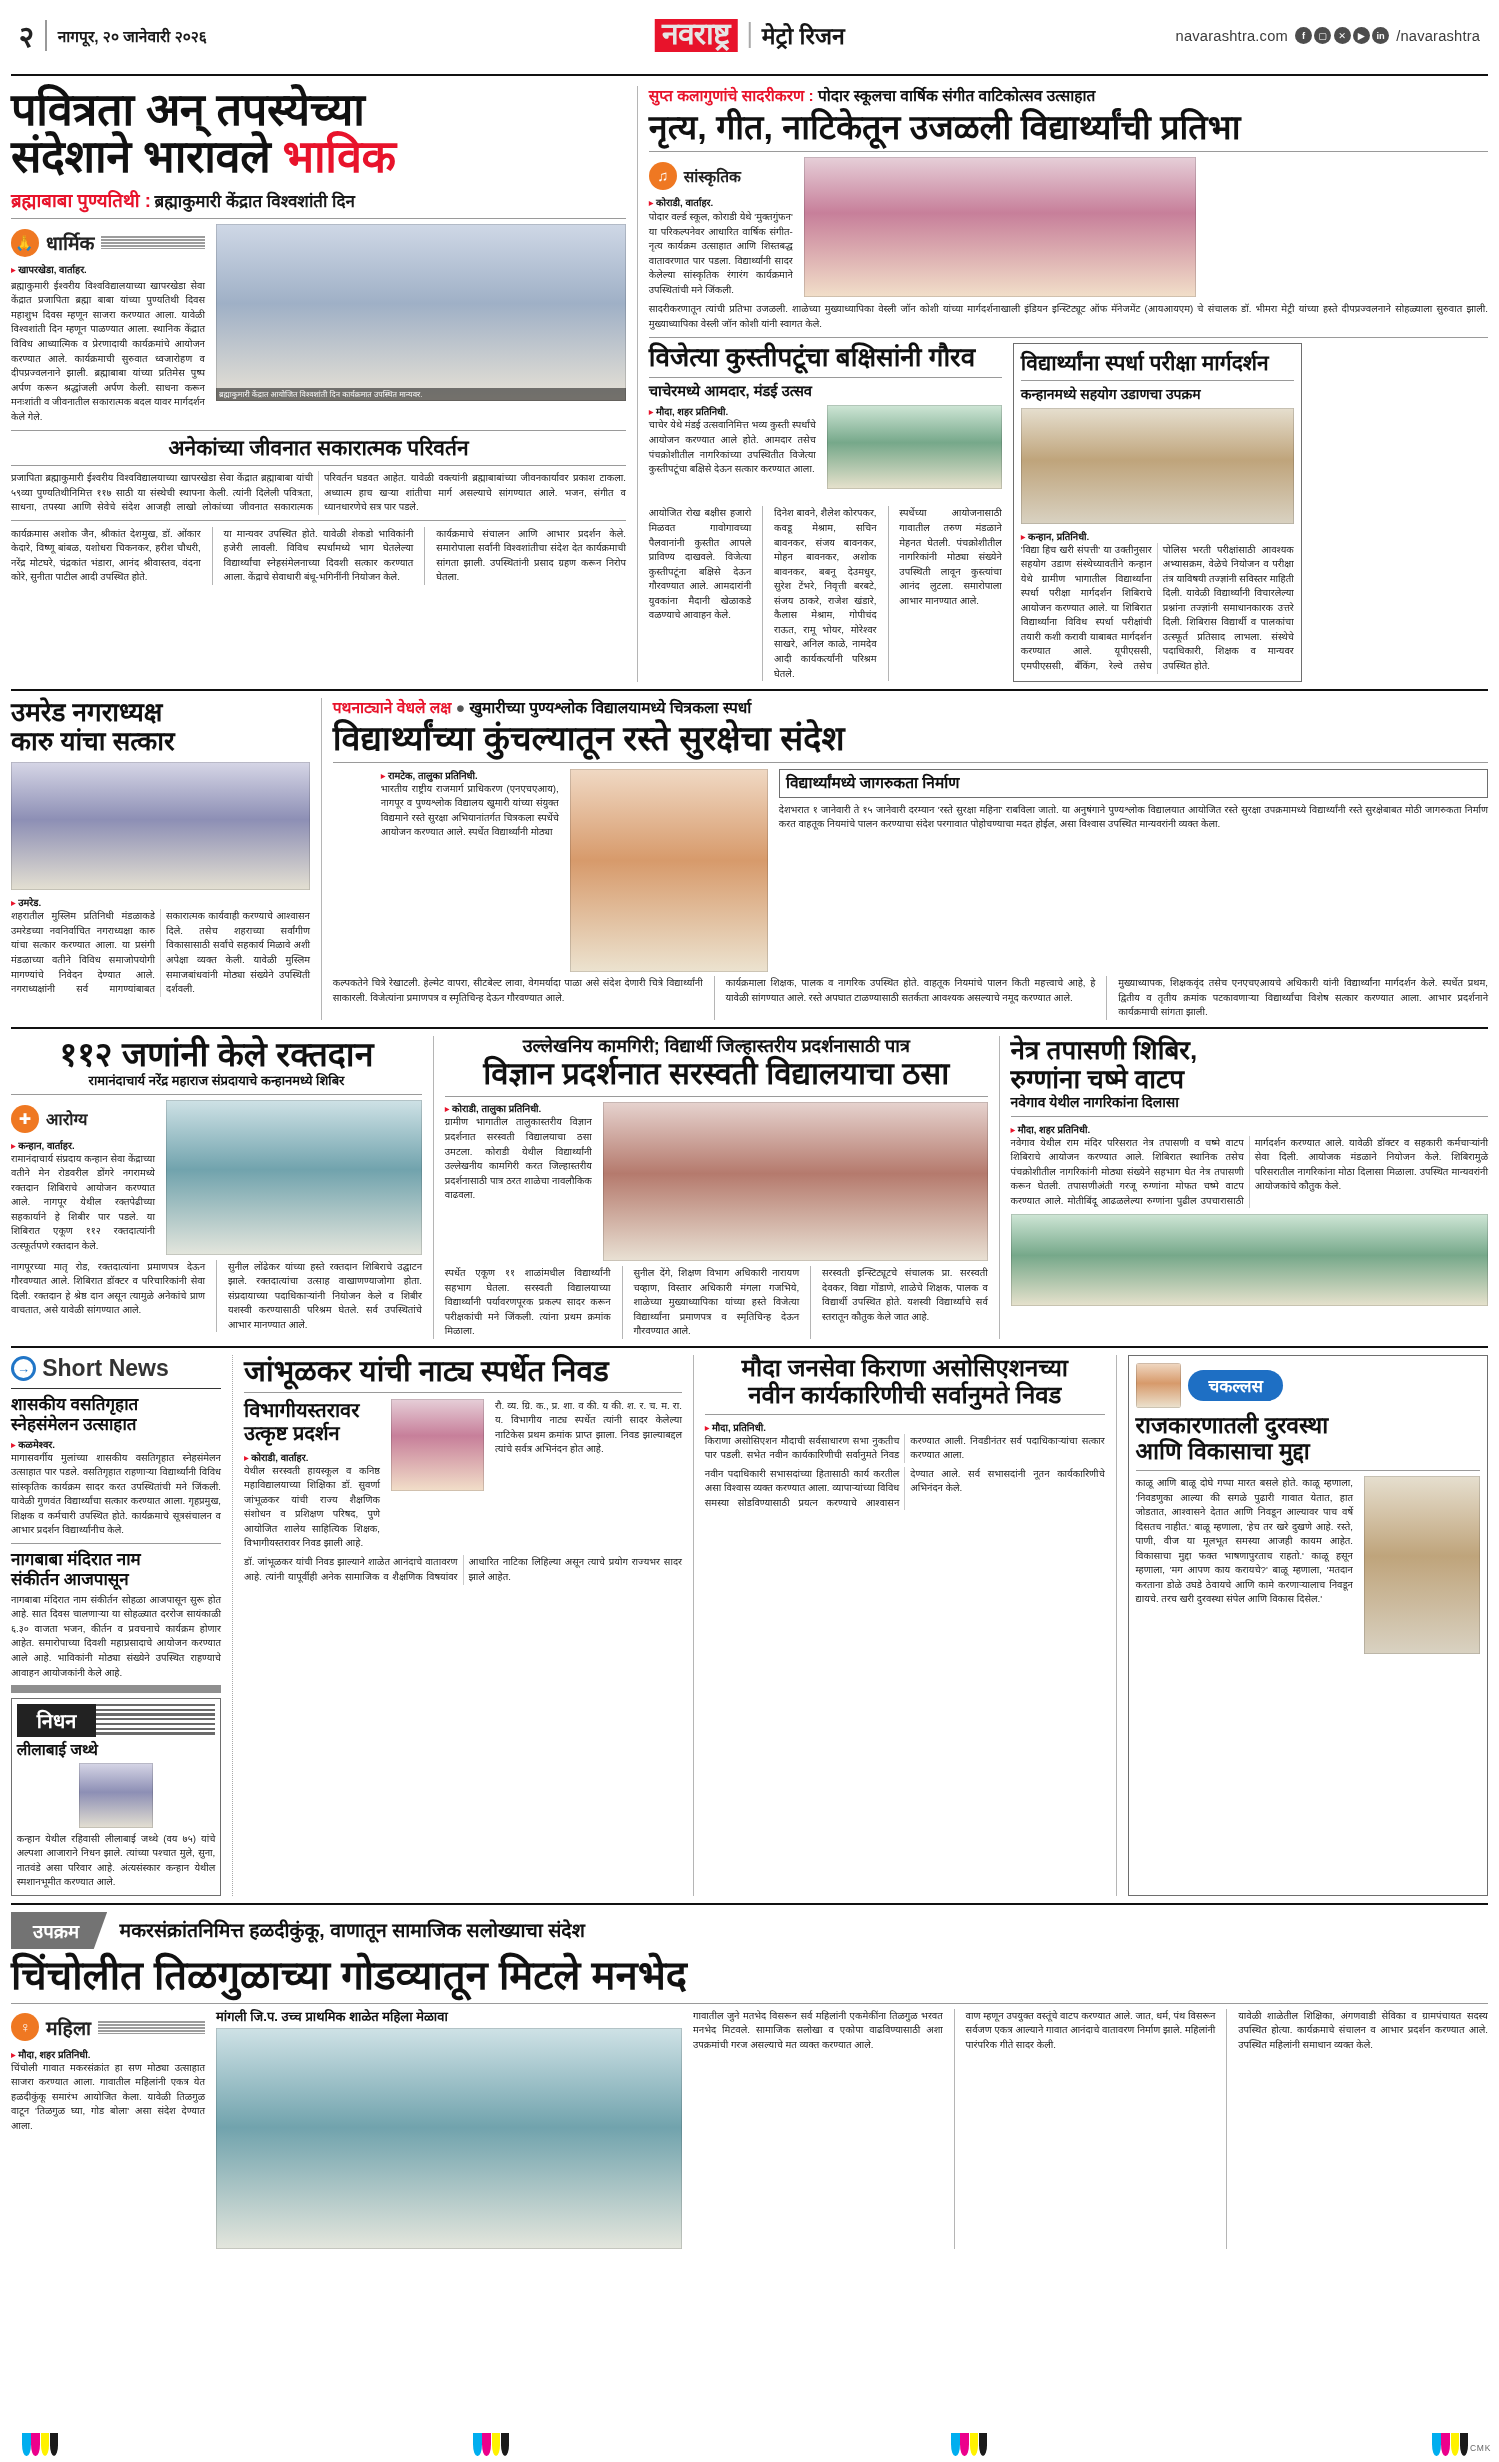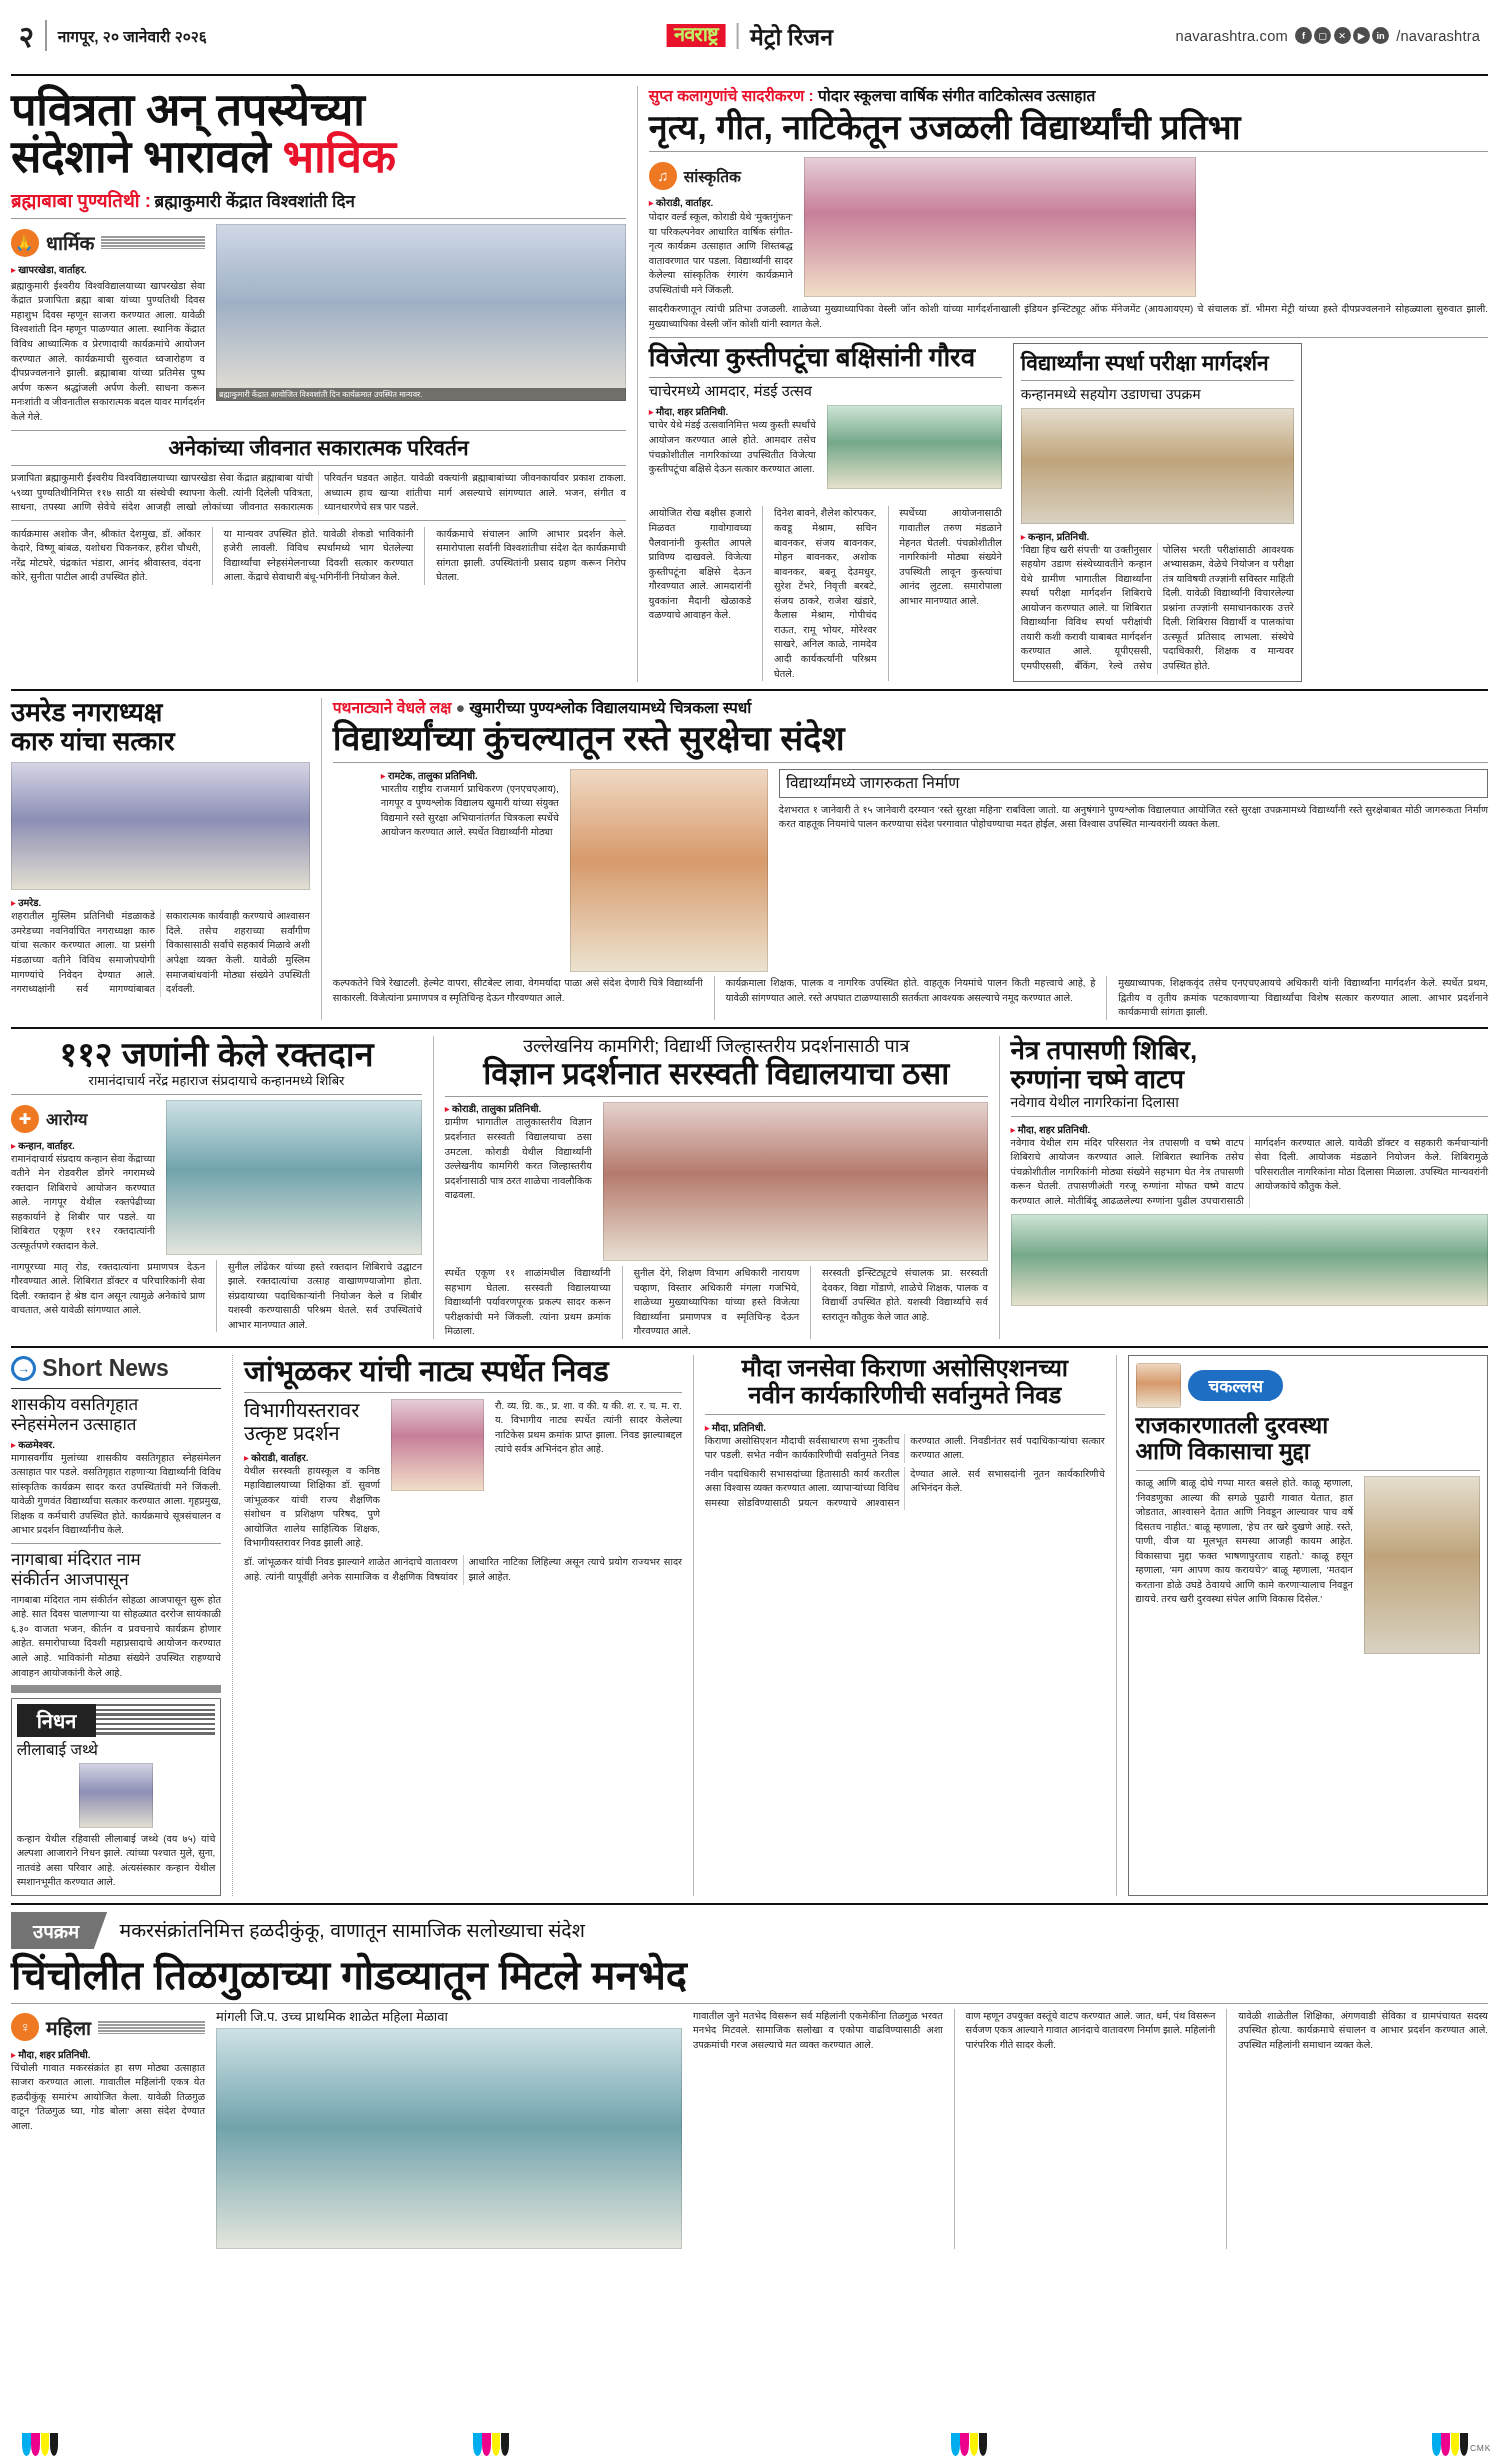--- a/index.html
+++ b/index.html
@@ -11,38 +11,38 @@
   }
   .page { width:1499px; height:2462px; position:relative; padding:0 11px; }
 
   
   .masthead { height:71px; display:flex; align-items:center; position:relative; padding:0 7.8px; }
   .mh-left { display:flex; align-items:center; gap:11px; min-width:279px; }
   .pageno { font-family:"Liberation Serif","DejaVu Serif",serif; font-size:29.5px; font-weight:700; color:#222; }
   .mh-div { width:1.6px; height:31px; background:#999; }
   .mh-date { font-size:15.5px; font-weight:700; color:#1a1a1a; }
   .mh-center { position:absolute; left:50%; transform:translateX(-50%); display:flex; align-items:center; gap:11px; }
-  .brand { background:#e8132b; color:#bef264; font-size:20px; font-weight:700; padding:0.8px 7.8px 3.1px; letter-spacing:-0.8px; line-height:1; }
+  .brand { background:#e8132b; color:#e5e5e5; font-size:30px; font-weight:700; padding:0.8px 7.8px 3.1px; letter-spacing:-0.8px; line-height:1; }
   .brand-sep { width:2.3px; height:26px; background:#aaa; }
   .edition { font-size:23px; font-weight:700; color:#161616; }
   .mh-right { margin-left:auto; display:flex; align-items:center; gap:7px; }
   .url, .handle { font-size:14.7px; color:#3c3c3c; letter-spacing:0.2px; }
   .socials { display:flex; gap:2.3px; }
   .sico { width:17px; height:17px; border-radius:50%; background:#4d4d4d; color:#fff;
           font-size:9.3px; font-weight:700; display:flex; align-items:center; justify-content:center; }
   .rule-top { height:2.3px; background:#111; margin:3.1px 0 0; }
 
   
   .kicker { font-size:15.5px; font-weight:700; line-height:1.25; }
   .kicker .red { color:#e8132b; }
   .hl-xl { font-size:45px; font-weight:700; line-height:1.06; letter-spacing:-0.4px; }
   .hl-lg { font-size:34px; font-weight:700; line-height:1.08; }
   .hl-md { font-size:26px; font-weight:700; line-height:1.12; }
   .hl-sm { font-size:21px; font-weight:700; line-height:1.14; }
-  .hl-xs { font-size:17px; font-weight:400; line-height:1.18; }
+  .hl-xs { font-size:17px; font-weight:700; line-height:1.18; }
   .red { color:#e8132b; }
   .sub-red { color:#e8132b; font-size:18.6px; font-weight:700; }
   .sub-bk { font-size:17px; font-weight:700; color:#1a1a1a; }
   .body-txt { font-size:9.7px; line-height:1.5; text-align:justify; color:#1d1d1d; }
   .byline { font-size:9.7px; font-weight:700; color:#111; }
   .byline::before { content:"\25B8"; color:#e8132b; margin-right:2.3px; }
   .hr-thin { height:0.8px; background:#9a9a9a; margin:5.4px 0; }
   .hr-bold { height:2.3px; background:#111; margin:7px 0; }
   .vdiv { width:0.8px; background:#b5b5b5; }
   .vdot { border-left:1.6px dotted #a8a8a8; }

